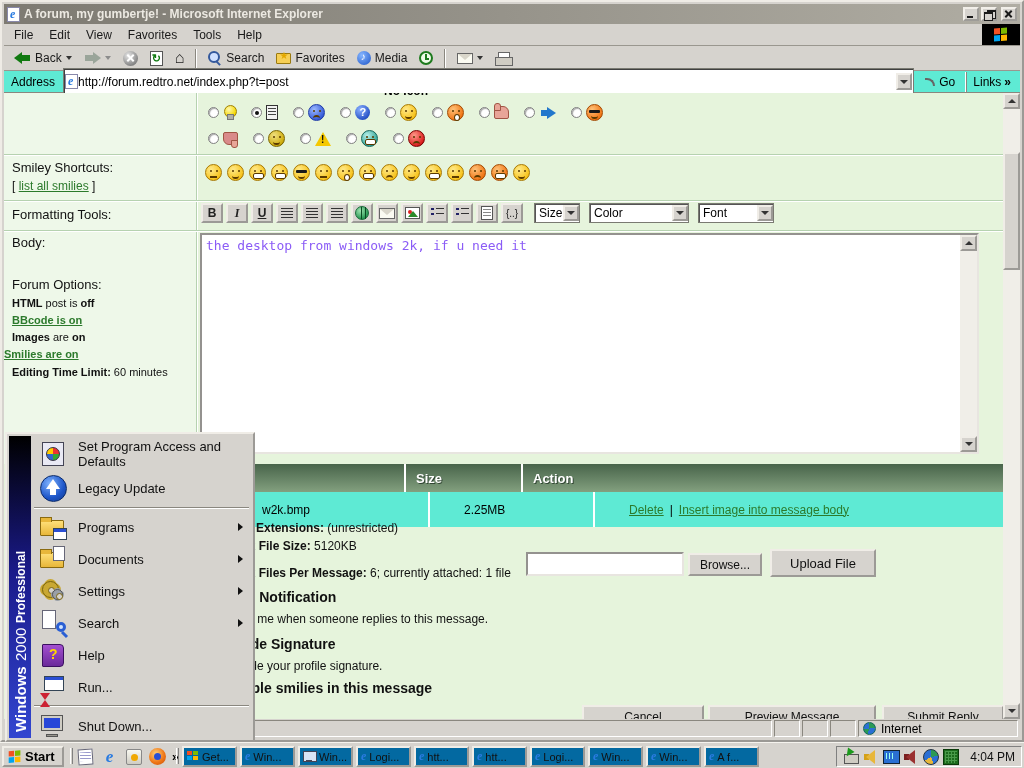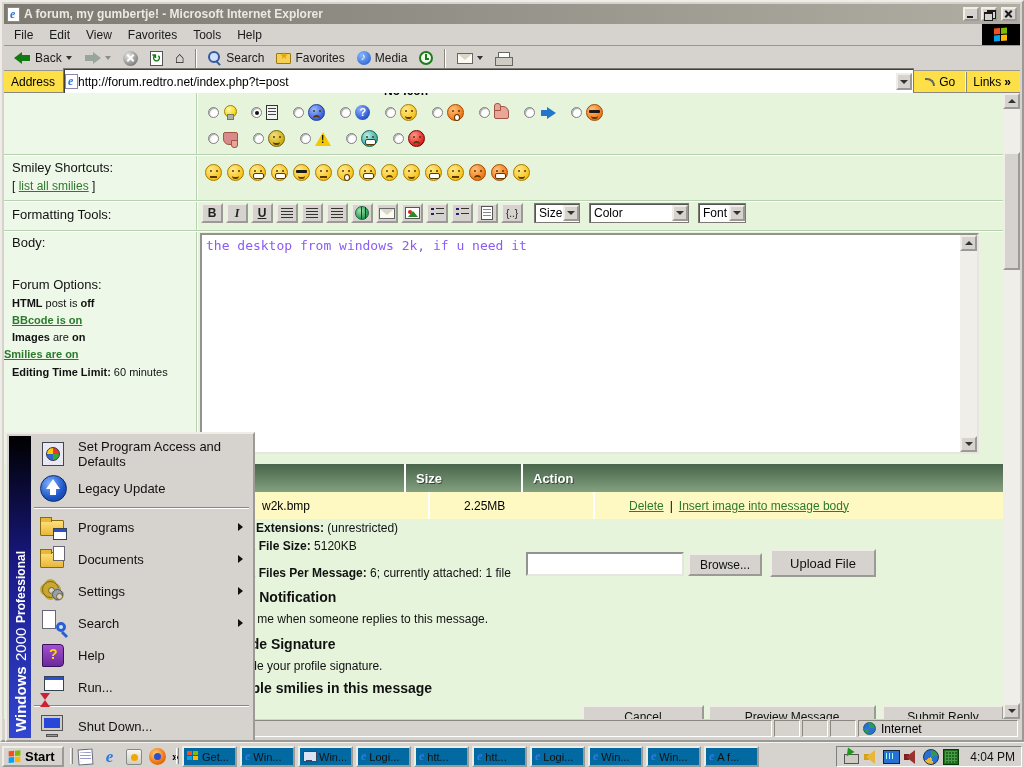--- a/index.html
+++ b/index.html
@@ -60,21 +60,21 @@
   .i-media::after { content:"♪"; position:absolute; left:4px; top:0; color:#fff; font-size:10px; }
   .i-hist { width:14px; height:14px; border-radius:50%; border:2px solid #1d7a1d; background:#eefbe8; position:relative; }
   .i-hist::before { content:""; position:absolute; left:4px; top:1px; width:2px; height:5px; background:#1d7a1d; }
   .i-hist::after { content:""; position:absolute; left:4px; top:5px; width:4px; height:2px; background:#1d7a1d; }
   .i-mail { width:16px; height:11px; background:#fbfbf2; border:1px solid #666; position:relative; }
   .i-mail::before { content:""; position:absolute; left:0; top:0; border-left:7px solid transparent; border-right:7px solid transparent; border-top:6px solid #d9d6ca; }
   .i-print { width:17px; height:13px; position:relative; }
   .i-print::before { content:""; position:absolute; left:3px; top:0; width:10px; height:5px; background:#fff; border:1px solid #666; }
   .i-print::after { content:""; position:absolute; left:0; top:5px; width:16px; height:7px; background:#cfccc3; border:1px solid #666; }
 
-  .addressbar { position:absolute; left:2px; top:69px; right:2px; height:22px; background:#fde047;
+  .addressbar { position:absolute; left:2px; top:69px; right:2px; height:22px; background:#5eead4;
                 border-bottom:1px solid #8a877f; display:flex; align-items:center; gap:4px; padding:0 3px; font-size:12px; }
   .addr-input { flex:1; height:28px; background:#fff; border:1px solid #7a7a72; box-shadow:inset 1px 1px 0 #404040;
                 display:flex; align-items:center; gap:0; padding:0 1px; }
   .page-e { width:13px; height:15px; background:#fff; border:1px solid #88a; position:relative; flex:none; }
   .page-e::after { content:"e"; position:absolute; left:2px; top:-1px; color:#2a7be0; font:italic bold 12px "Liberation Serif", serif; }
   .addr-url { flex:1; white-space:nowrap; overflow:hidden; }
   .addr-drop { width:16px; height:17px; background:#d6d3ce; border:2px outset #f0ede7; display:flex; align-items:center; justify-content:center; flex:none; }
   .go-btn { display:flex; align-items:center; gap:4px; padding:0 7px; }
   .go-arc { width:10px; height:8px; border:2px solid #666; border-left:none; border-bottom:none; border-radius:0 8px 0 0; }
   .links-zone { display:flex; align-items:center; gap:3px; padding:0 6px; border-left:1px solid #8a877f; box-shadow:-1px 0 0 #fff; height:20px; }
@@ -154,21 +154,21 @@
   .ta-sb { position:absolute; left:956px; top:142px; width:17px; height:217px; background:#f0eee8; }
   .sb-btn { position:absolute; left:0; width:17px; height:16px; background:#d6d3ce; border:2px outset #f0ede7;
             display:flex; align-items:center; justify-content:center; }
   .tri-u { width:0; height:0; border-bottom:4px solid #333; border-left:4px solid transparent; border-right:4px solid transparent; }
   .tri-dn { width:0; height:0; border-top:4px solid #333; border-left:4px solid transparent; border-right:4px solid transparent; }
 
   
   .att-head { position:absolute; left:196px; top:371px; width:810px; height:28px;
               background:linear-gradient(to bottom,#48644a,#83a07f); display:flex; color:#fff; font-size:13px; font-weight:bold; }
   .att-head .c { display:flex; align-items:center; padding-left:10px; text-shadow:1px 1px 0 #324634; }
-  .att-row { position:absolute; left:196px; top:399px; width:810px; height:27px; background:#fef9c3; display:flex; font-size:12px;gap:24px; }
+  .att-row { position:absolute; left:196px; top:399px; width:810px; height:35px; background:#5eead4; display:flex; font-size:12px;gap:24px; }
   .att-row .c { display:flex; align-items:center; padding-left:10px; }
   .cell-sep { width:2px; background:#fff; flex:none; }
   .c-name { width:204px; } .c-size { width:115px; } .c-action { flex:1; }
   .att-row .c-name { padding-left:62px; }
 
   .info-line { position:absolute; font-size:12px; color:#111; }
   .info-line b { font-weight:bold; }
   .file-input { position:absolute; left:522px; top:459px; width:158px; height:24px; background:#fff; border:2px inset #e8e5e0; }
   .btn { background:#d6d3ce; border:2px outset #f0ede7; font-size:12px; color:#111;
          display:flex; align-items:center; justify-content:center; }
@@ -531,21 +531,21 @@
           <span class="farrow">
               <span class="tri-dn"></span>
             </span>
         </span>
         <span class="fsel" style="width:100px;margin-left:6px">
           <span>Color</span>
           <span class="farrow">
               <span class="tri-dn"></span>
             </span>
         </span>
-        <span class="fsel" style="width:48px;margin-left:6px">
+        <span class="fsel" style="width:76px;margin-left:6px">
           <span>Font</span>
           <span class="farrow">
               <span class="tri-dn"></span>
             </span>
         </span>
       </div>
 
       <span class="lbl" style="left:8px;top:142px">Body:</span>
       <textarea class="bodyarea" spellcheck="false" style="">the desktop from windows 2k, if u need it</textarea>
       <div class="ta-sb">

